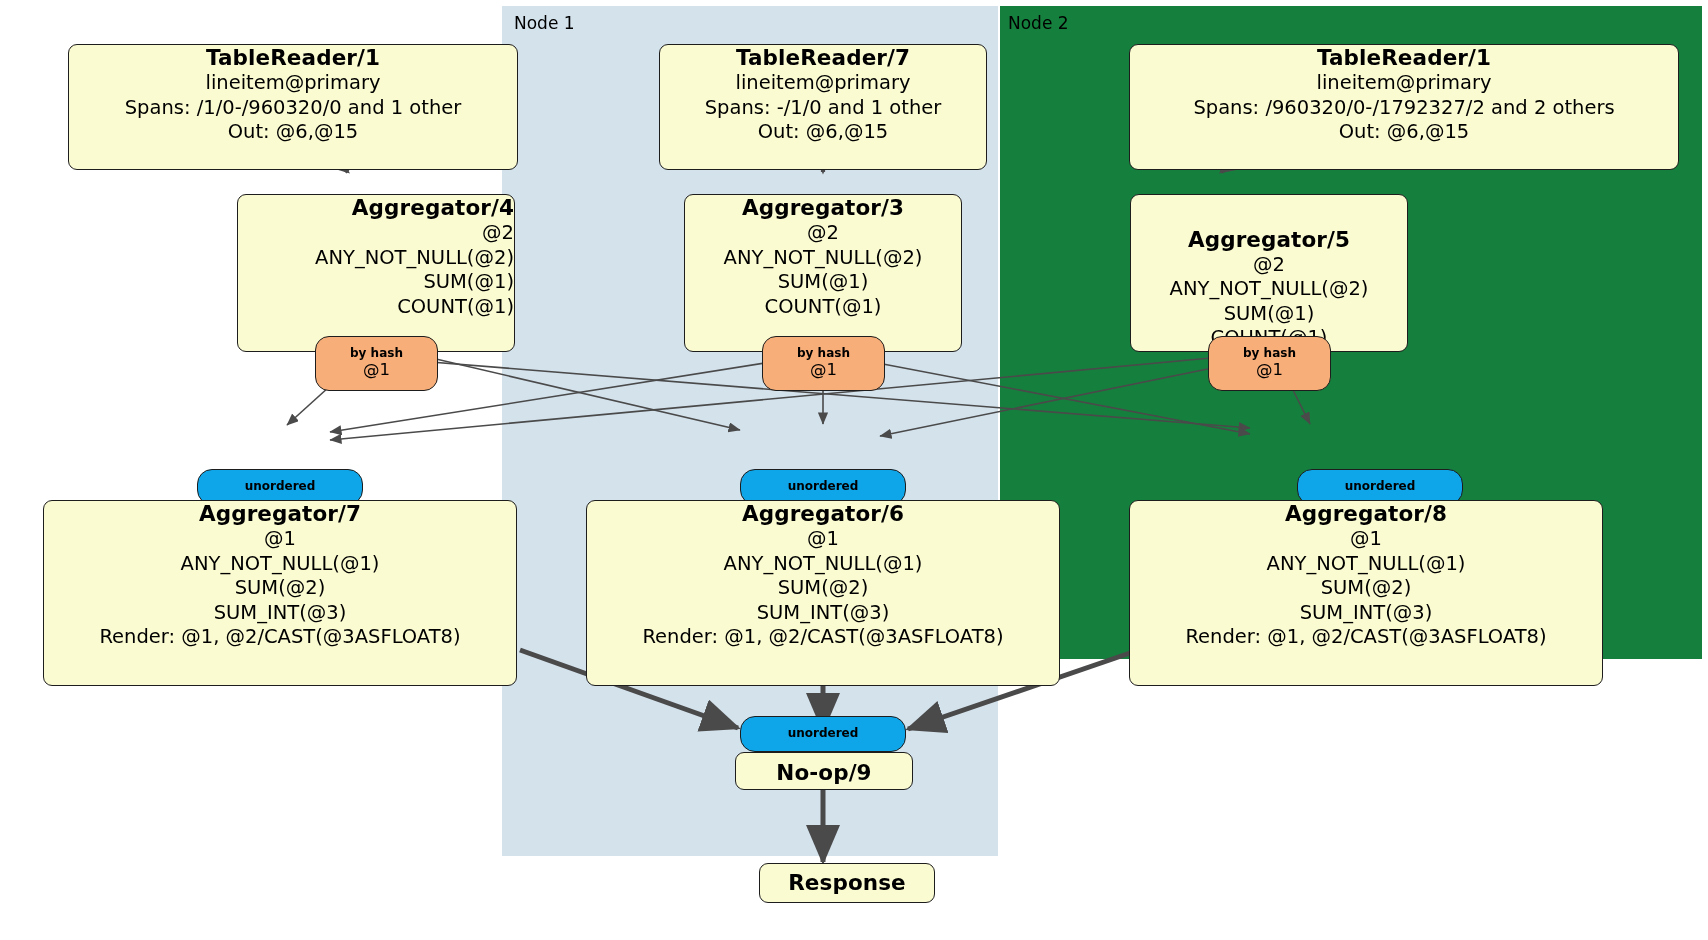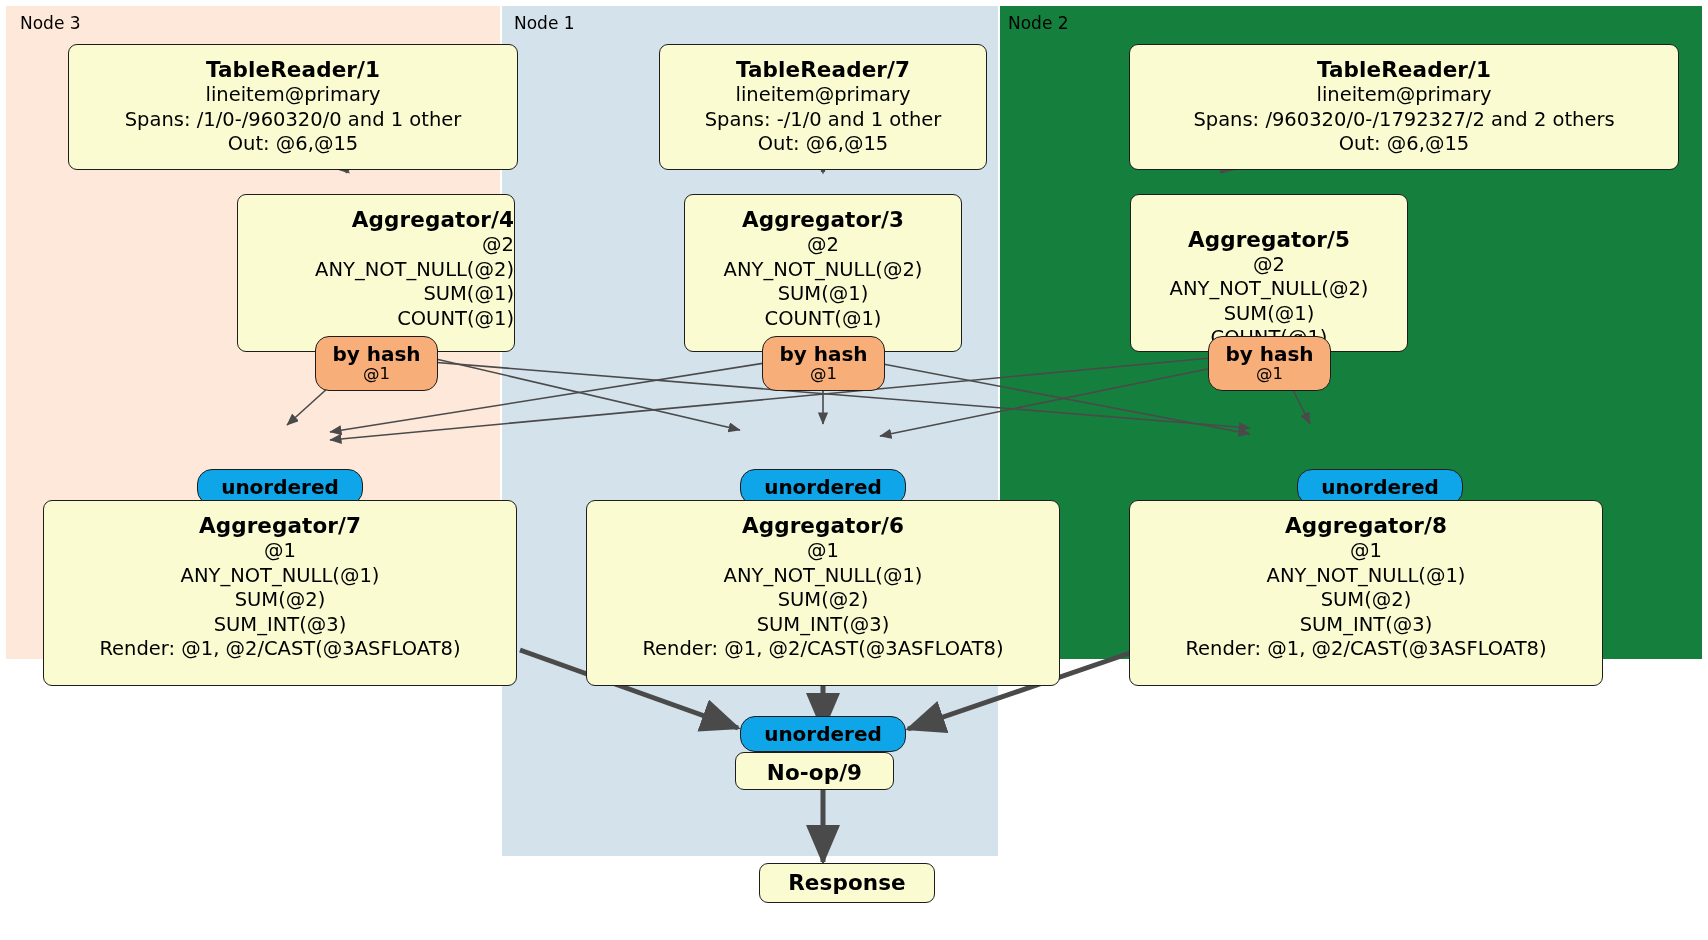--- a/index.html
+++ b/index.html
@@ -18,45 +18,42 @@
 
   
   #edges{position:absolute;left:0;top:0;width:1708px;height:940px;pointer-events:none;}
 
   
   .proc{
     position:absolute;box-sizing:border-box;
     background:#fbfbd2;border:1.6px solid #1d1d1d;border-radius:9px;
     text-align:center;color:#000;
     display:flex;flex-direction:column;justify-content:flex-start;
-    padding-top:12px;
+    padding-top:0;
   }
   .proc .ttl{font-weight:bold;font-size:21.5px;line-height:1.22;letter-spacing:.1px;}
   .proc .ln{font-size:19.5px;line-height:1.26;white-space:nowrap;}
 
   
   .badge{
     position:absolute;box-sizing:border-box;
     border:1.4px solid #1d1d1d;border-radius:12px;
     text-align:center;color:#000;display:flex;flex-direction:column;
     justify-content:center;align-items:center;
   }
   .badge.hash{background:#f7ae79;border-radius:14px;}
   .badge.unord{background:#0ea5e9;border-radius:15px;}
-  .badge .b1{font-weight:bold;font-size:20px;line-height:1.1;}
+  .badge .b1{font-weight:bold;font-size:12px;line-height:1.1;}
   .badge .b2{font-size:16.5px;line-height:1.15;}
 </style>
 </head>
 <body>
 
 <div id="canvas">
 
-  <div class="panel" style="left:6px;top:6px;width:494px;height:653px;background:#fde8d9;">
-    <span class="panel-label" style="left:14px;top:7px;">Node 3</span>
-  </div>
 
   <div class="panel" style="left:502px;top:6px;width:496px;height:850px;background:#d4e2ec;">
     <span class="panel-label" style="left:12px;top:7px;">Node 1</span>
   </div>
 
   <div class="panel" style="left:1000px;top:6px;width:702px;height:653px;background:#15803d;">
     <span class="panel-label" style="left:8px;top:7px;">Node 2</span>
   </div>
 
   <svg id="edges" viewBox="0 0 1708 940" xmlns="http://www.w3.org/2000/svg">
@@ -188,21 +185,21 @@
     <div class="ln">ANY_NOT_NULL(@1)</div>
     <div class="ln">SUM(@2)</div>
     <div class="ln">SUM_INT(@3)</div>
     <div class="ln">Render: @1, @2/CAST(@3ASFLOAT8)</div>
   </div>
 
   <div class="badge unord" style="left:740px;top:716px;width:166px;height:36px;">
     <span class="b1">unordered</span>
   </div>
 
-  <div class="proc" style="left:735px;top:752px;width:159px;height:38px;justify-content:center;padding-top:4px;text-align:center;">
+  <div class="proc" style="left:735px;top:752px;width:178px;height:38px;justify-content:center;padding-top:4px;text-align:center;">
     <div class="ttl">No-op/9</div>
   </div>
 
   <div class="proc" style="left:735px;top:863px;width:176px;height:40px;justify-content:center;padding-top:0;margin-left:24px;">
     <div class="ttl">Response</div>
   </div>
 
 </div>
 
 </body></html>

